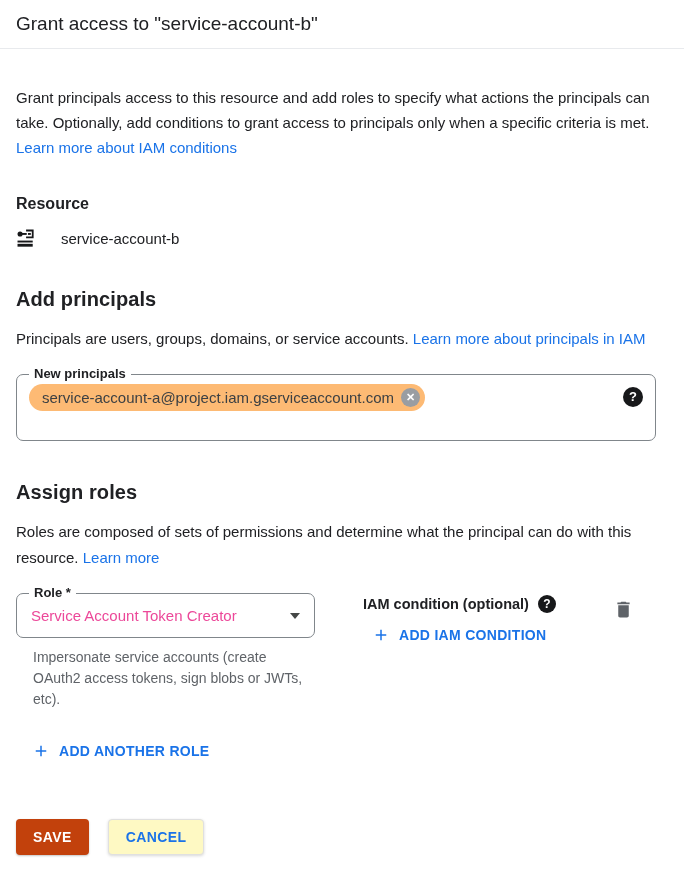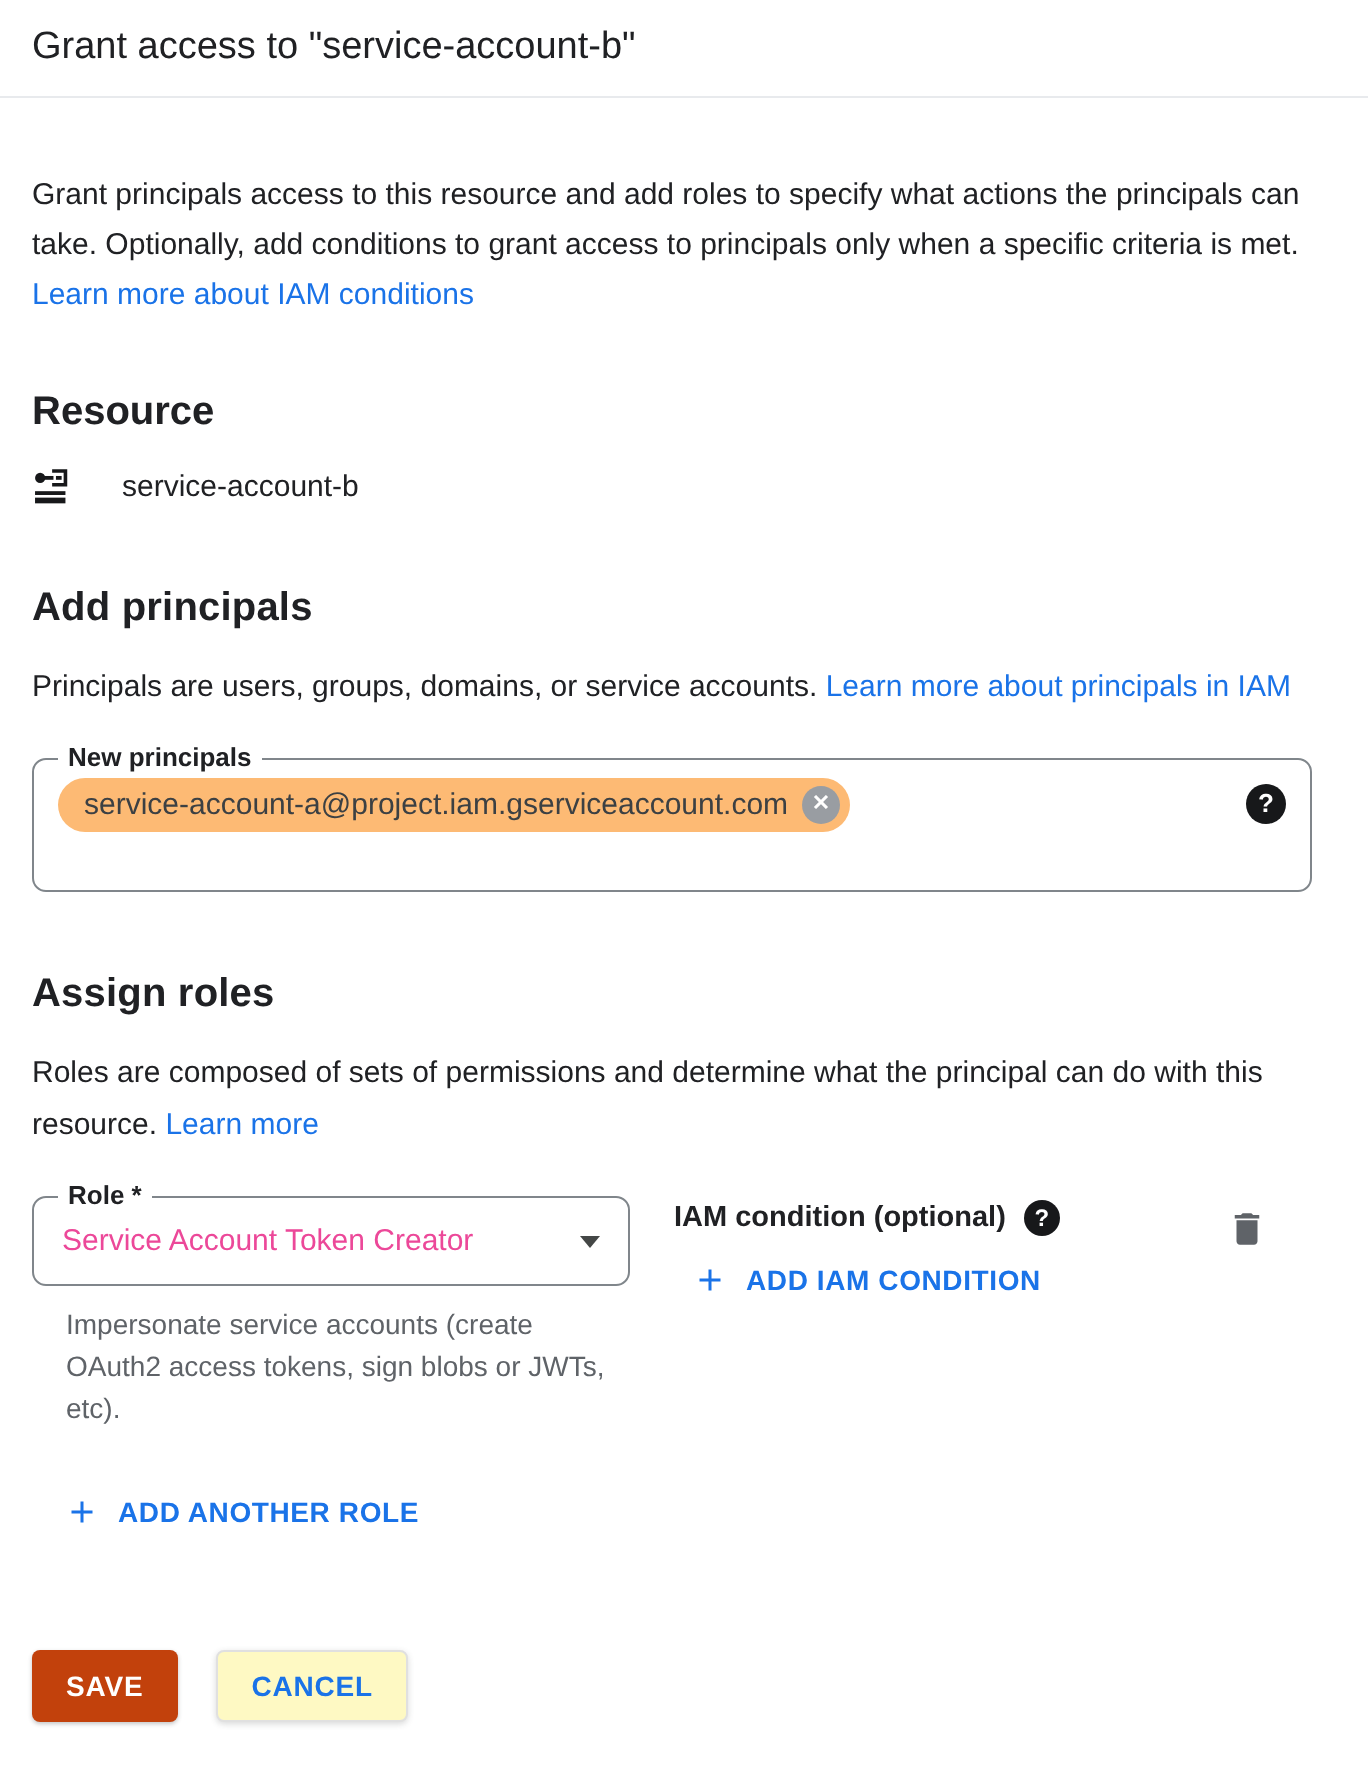--- a/index.html
+++ b/index.html
@@ -12,21 +12,21 @@
   .dialog-title {
     font-size: 19px; font-weight: 400; color: #202124;
     padding: 13px 16px 13px 16px;
   }
   .divider { border-bottom: 1px solid #e8eaed; }
   .content { padding: 0 28px 0 16px; }
 
   .intro { margin-top: 36px; font-size: 15px; line-height: 25px; color: #202124; }
   a.link { color: #1a73e8; cursor: pointer; }
 
-  .resource-heading { margin-top: 35px; font-size: 20px; font-weight: 700; }
+  .resource-heading { margin-top: 35px; font-size: 16px; font-weight: 700; }
   .resource-row { margin-top: 16px; display: flex; align-items: center; gap: 26px; font-size: 15px; }
   .sa-icon { width: 19px; height: 19px; flex: 0 0 auto; }
 
   .section-heading { margin-top: 40px; font-size: 20px; font-weight: 700; letter-spacing: 0.1px; }
   .section-desc { margin-top: 15px; font-size: 15px; line-height: 26px; }
 
   .outlined-field {
     position: relative; border: 1px solid #80868b; border-radius: 7px; background: #fff;
   }
   .field-label {
@@ -43,21 +43,21 @@
     width: 19px; height: 19px; border-radius: 50%; background: #999da2;
     color: #fff; font-size: 11px; font-weight: 700; line-height: 19px; text-align: center;
     cursor: pointer; flex: 0 0 auto;
   }
   .help-badge {
     width: 20px; height: 20px; border-radius: 50%; background: #17181a; color: #fff;
     font-size: 13px; font-weight: 700; line-height: 20px; text-align: center; flex: 0 0 auto;
   }
   .principals-help { margin-left: auto; margin-top: 3px; }
 
-  .role-row { margin-top: 22px; display: flex; align-items: flex-start; }
+  .role-row { margin-top: 22px; display: flex; align-items: flex-start; gap: 26px; }
   .role-col { width: 321px; flex: 0 0 auto; }
   .role-field { height: 45px; width: 299px; display: flex; align-items: center; padding: 0 14px 0 14px; cursor: pointer; }
   .role-value { font-size: 15px; color: #ec4899; flex: 1; }
   .dd-arrow { width: 0; height: 0; border-left: 5px solid transparent; border-right: 5px solid transparent; border-top: 6px solid #444746; margin-left: 8px; }
   .role-helper { margin: 9px 0 0 17px; width: 272px; font-size: 14px; line-height: 21px; color: #5f6368; }
 
   .iam-col { flex: 1 1 auto; padding-top: 2px; }
   .iam-label-row { display: flex; align-items: center; gap: 9px; }
   .iam-label { font-size: 14.5px; font-weight: 700; color: #202124; }
   .iam-help { width: 18px; height: 18px; line-height: 18px; font-size: 12px; }

